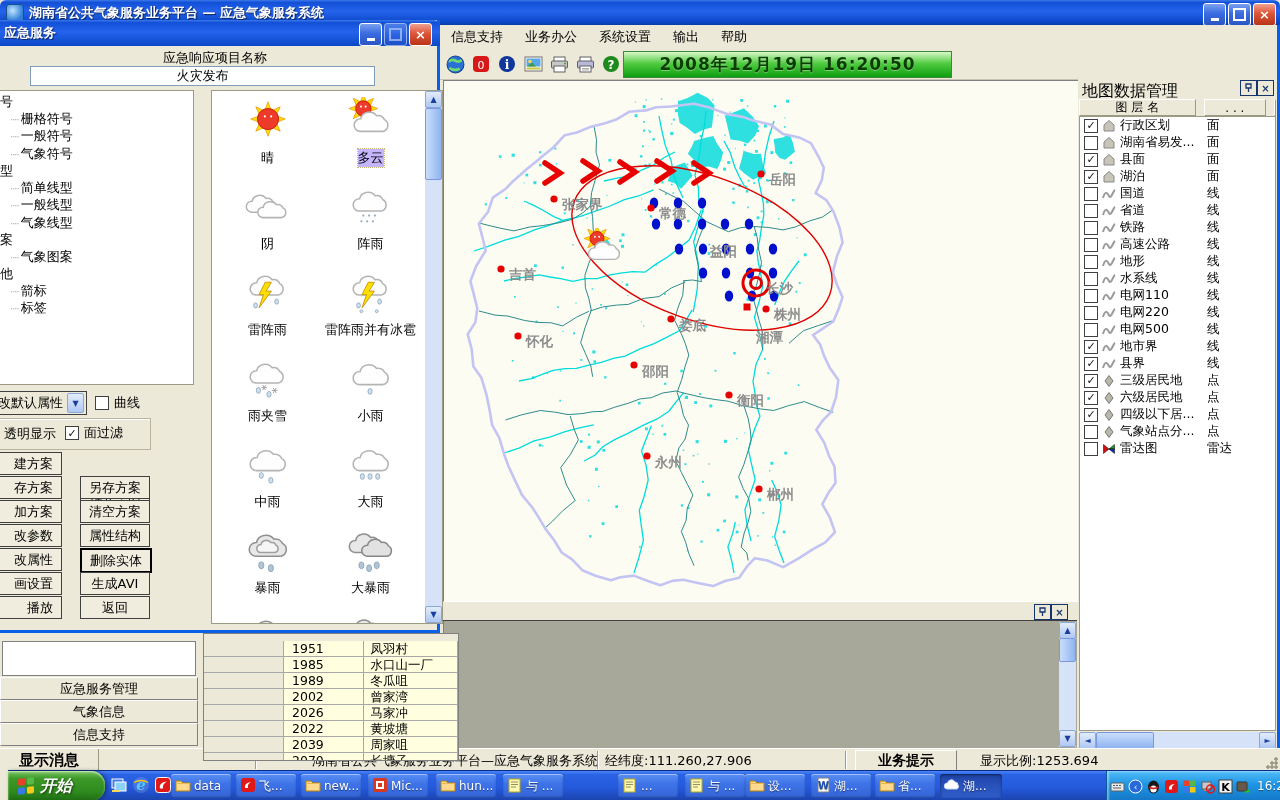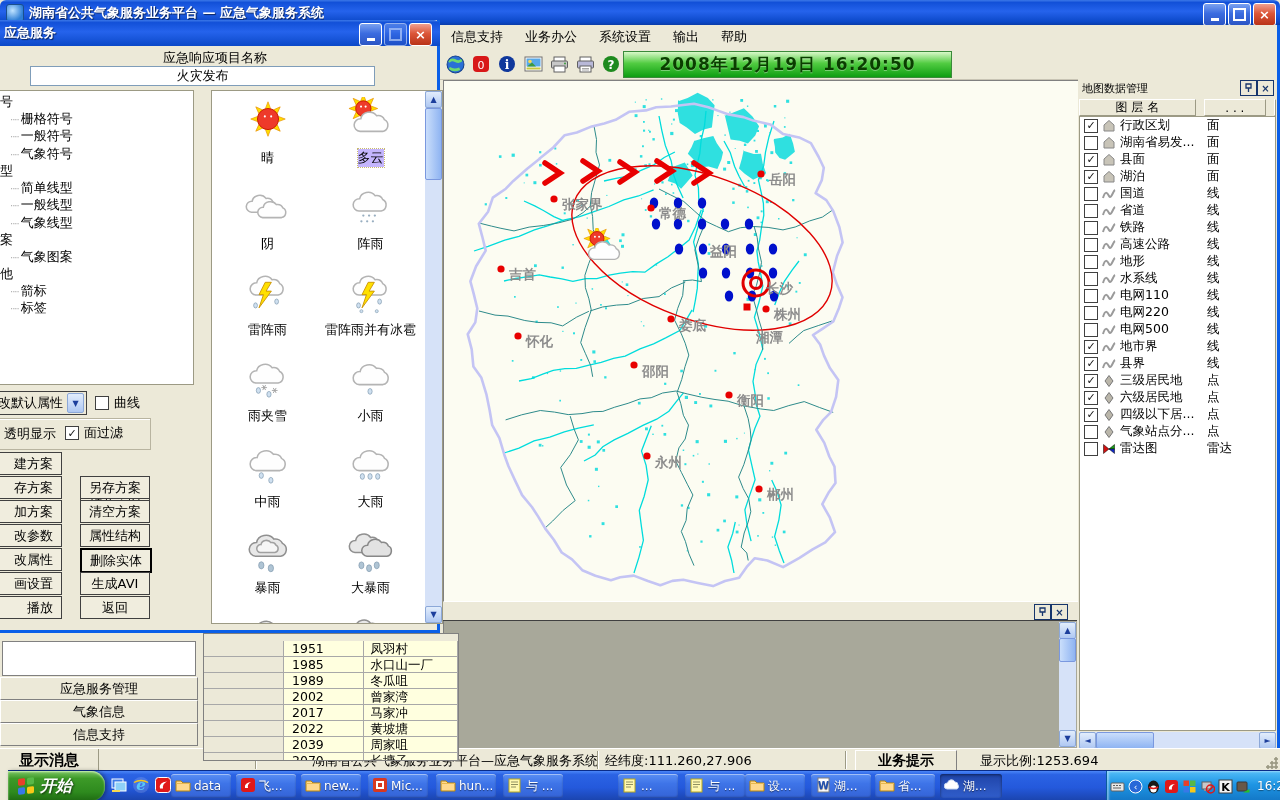--- a/index.html
+++ b/index.html
@@ -37,21 +37,21 @@
     border-top:1px solid #808080;border-left:1px solid #808080;border-right:1px solid #fff;border-bottom:1px solid #fff;overflow:hidden;}
   #map-weather-icon{position:absolute;pointer-events:none;}
   
   #dock{position:absolute;left:443px;top:602px;width:634px;height:146px;background:#ECE9D8;}
   #dock .dockhead{position:absolute;left:0;top:0;right:0;height:18px;background:#ECE9D8;border-bottom:1px solid #404040;}
   #dock .dockbody{position:absolute;left:0;top:19px;right:0;bottom:0;background:#A8A89A;border-left:1px solid #808080;}
   .minibtn{position:absolute;top:2px;width:15px;height:14px;background:#ECE9D8;border:1px solid #16356C;
     display:flex;align-items:center;justify-content:center;font-size:10px;color:#16356C;font-weight:bold;}
   
   #layers-panel{position:absolute;left:1078px;top:78px;width:199px;height:670px;background:#ECE9D8;}
-  #lp-title{position:absolute;left:4px;top:3px;font-size:11px;}
+  #lp-title{position:absolute;left:4px;top:3px;font-size:16px;}
   .lp-headrow{position:absolute;left:1px;top:21px;right:1px;height:17px;display:flex;gap:8px;}
   .lp-hcell{border:1px solid;border-color:#fff #9C9A84 #9C9A84 #fff;background:#ECE9D8;
     font-size:12px;display:flex;align-items:center;justify-content:center;}
   #lp-list{position:absolute;left:1px;top:38px;right:1px;bottom:17px;background:#fff;border:1px solid #9C9A84;overflow:hidden;}
   .lrow{position:relative;height:17px;display:flex;align-items:center;}
   .lrow .cb{margin-left:4px;}
   .lrow .lname{margin-left:4px;font-size:12.5px;white-space:nowrap;}
   .lrow .ltype{position:absolute;left:127px;font-size:12.5px;}
   .lrow .lico{margin-left:4px;width:14px;height:14px;}
   .cb{display:inline-flex;width:12px;height:12px;background:#fff;border:1px solid #404040;
@@ -1029,21 +1029,21 @@
           <div class="stc c2">1989</div>
           <div class="stc c3">冬瓜咀</div>
         </div>
         <div class="strow">
           <div class="stc c1"></div>
           <div class="stc c2">2002</div>
           <div class="stc c3">曾家湾</div>
         </div>
         <div class="strow">
           <div class="stc c1"></div>
-          <div class="stc c2">2017</div>
+          <div class="stc c2">2026</div>
           <div class="stc c3">马家冲</div>
         </div>
         <div class="strow">
           <div class="stc c1"></div>
           <div class="stc c2">2022</div>
           <div class="stc c3">黄坡塘</div>
         </div>
         <div class="strow">
           <div class="stc c1"></div>
           <div class="stc c2">2039</div>

